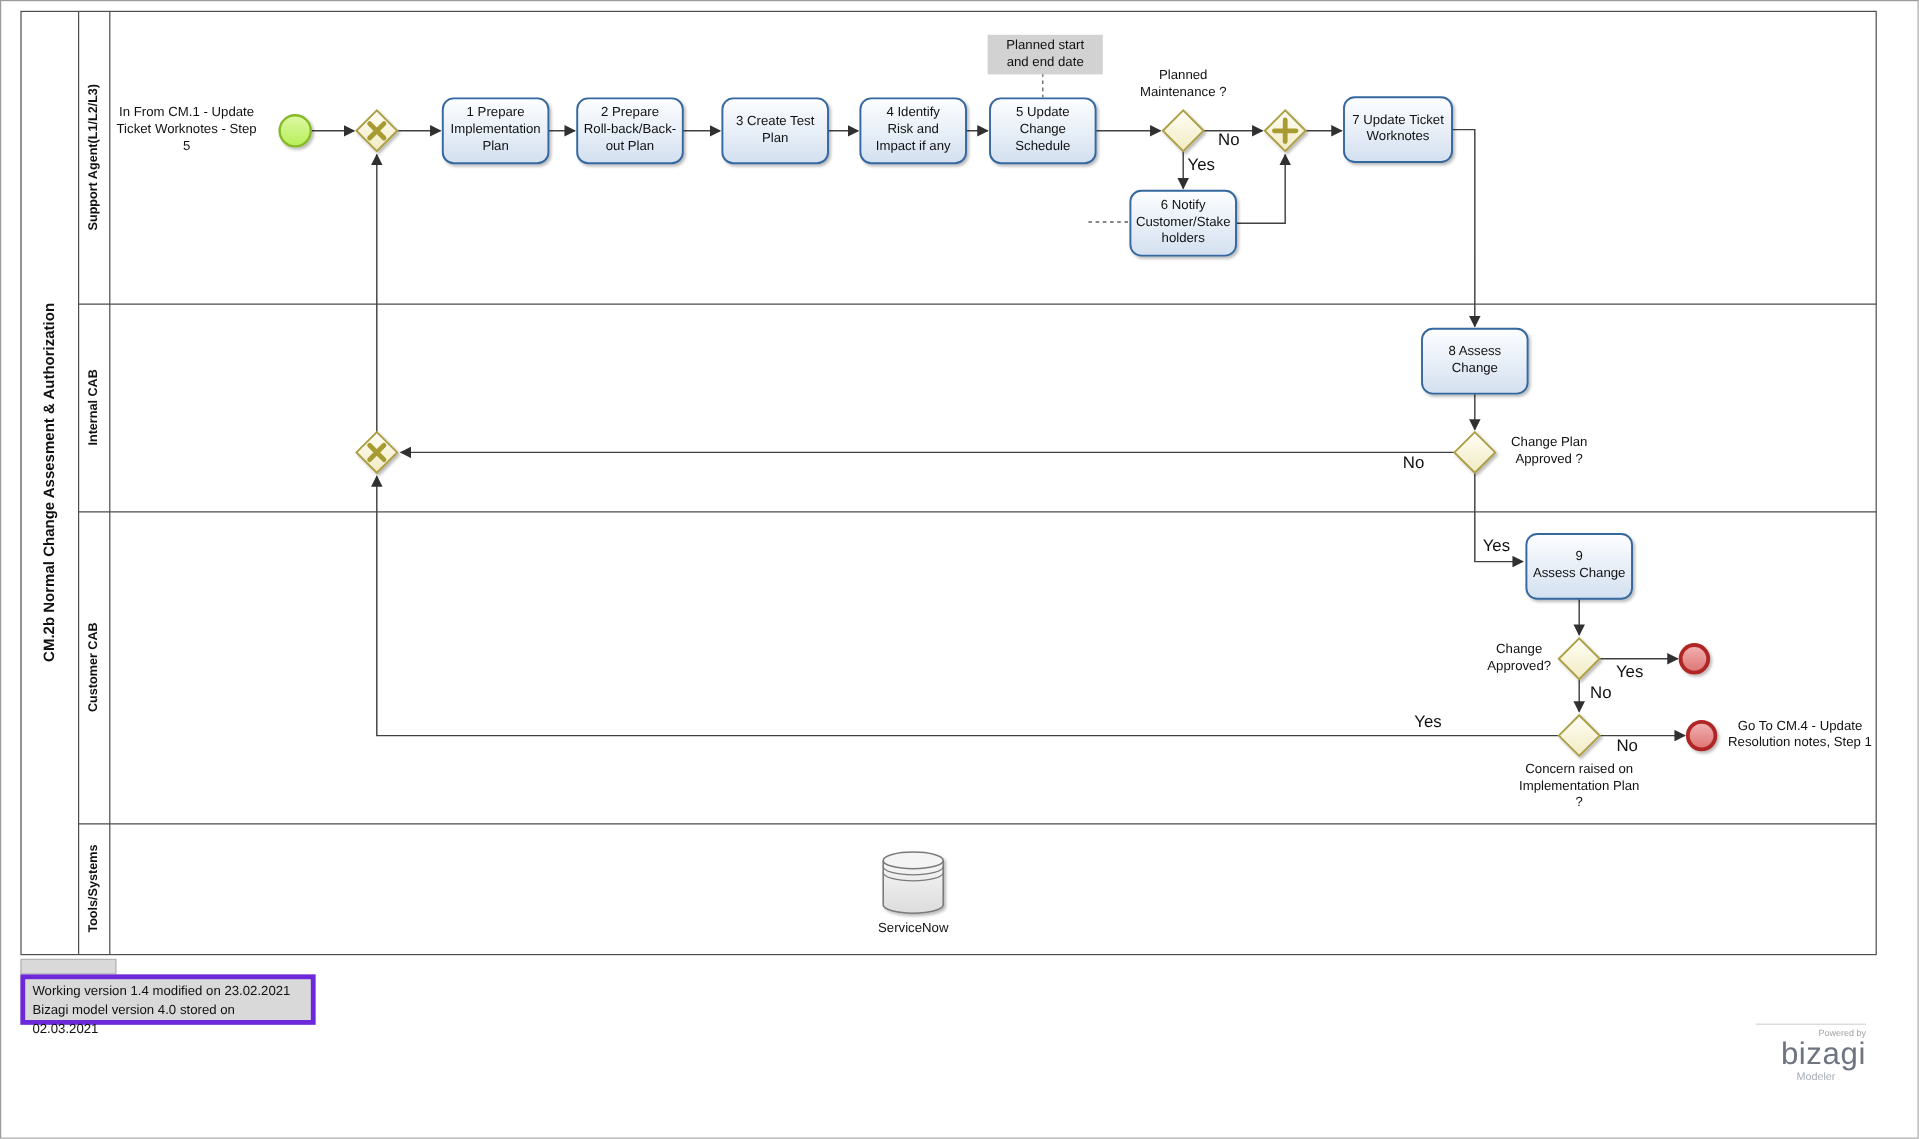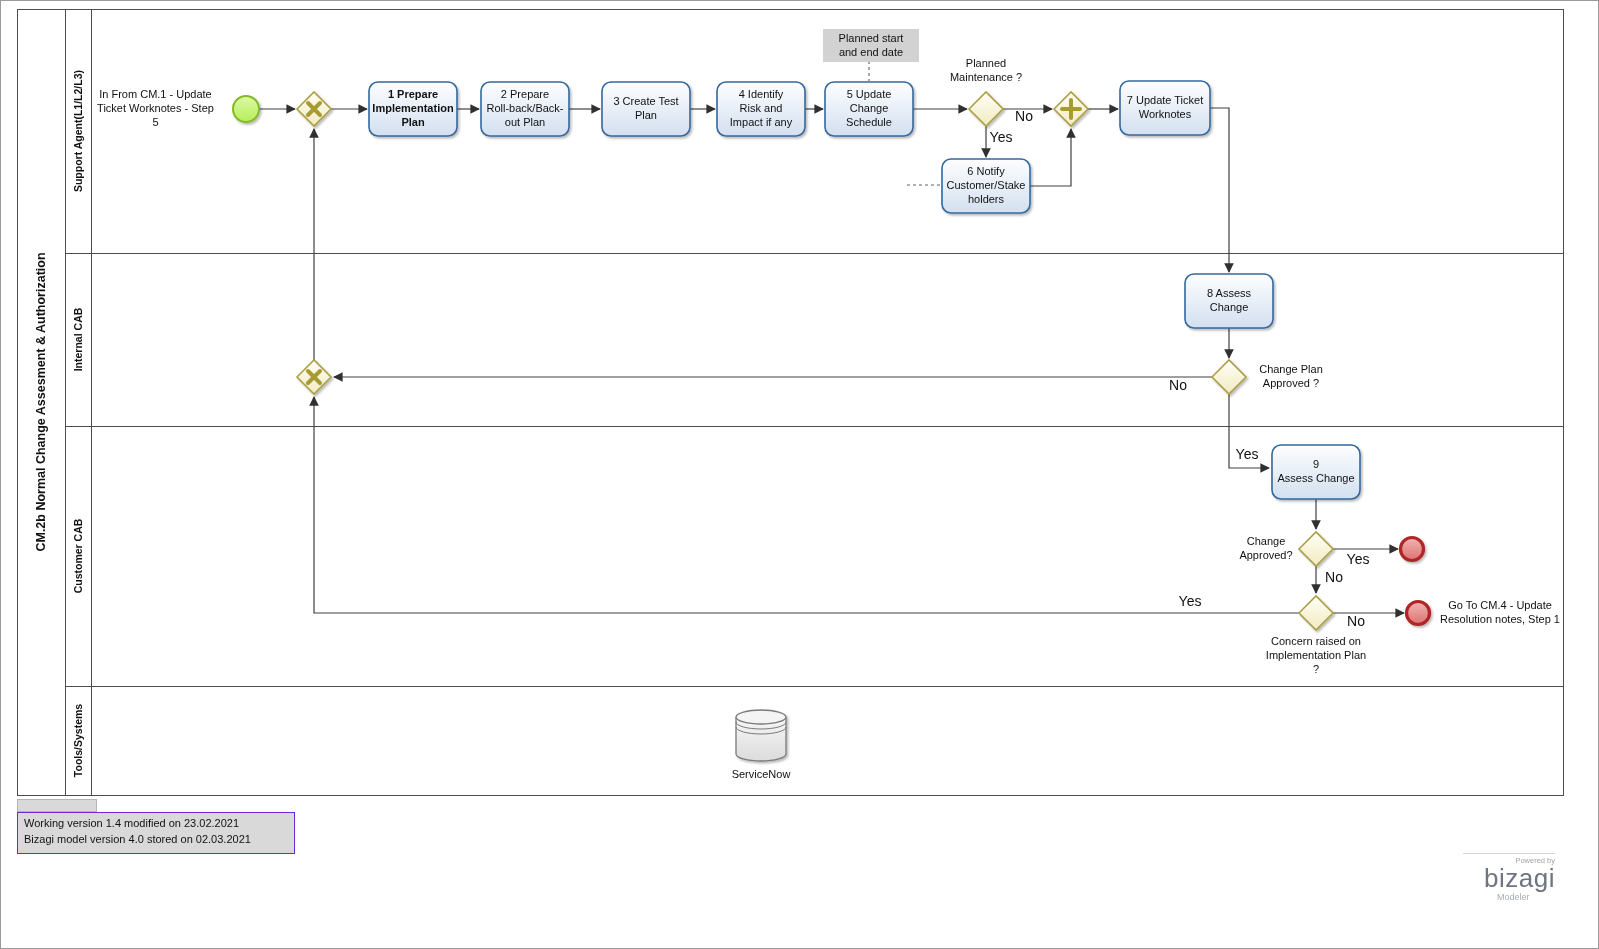--- a/index.html
+++ b/index.html
@@ -11,22 +11,22 @@
            text-align:center; white-space:pre-line; font-size:11px; line-height:1.25; color:#111; }
   .label.small { font-size:14px; }
   .label.left { text-align:left; justify-content:flex-start; align-items:flex-start; }
   .annotation { background:#d2d2d2; }
   .vlabel { position:absolute; display:flex; align-items:center; justify-content:center;
             transform-origin:0 0; font-weight:bold; white-space:nowrap; }
   .pool-title { font-size:12.5px; }
   .lane-title { font-size:10.5px; }
   .version-tab { position:absolute; left:16px; top:798px; width:80px; height:13px;
                  background:#d9d9d9; border:1px solid #b5b5b5; }
-  .version-box { position:absolute; left:16px; top:811px; width:278px; height:42px;
-                 background:#d9d9d9; border:1px solid #6d28d9; font-size:11px;
+  .version-box { position:absolute; left:16px; top:811px; width:246px; height:42px;
+                 background:#d9d9d9; border:4px solid #6d28d9; font-size:11px;
                  line-height:1.45; padding:3px 6px; white-space:pre-line; }
   .logo-block { position:absolute; left:1462px; top:852px; width:92px; }
   .logo-powered { border-top:1px solid #d4d4d4; text-align:right; font-size:7.5px;
                   color:#a2a2a2; padding-top:2px; }
   .logo-word { text-align:right; font-size:26px; color:#6e7480; letter-spacing:0.5px;
                line-height:1.05; font-weight:500; }
   .logo-sub { font-size:9px; color:#a6abb4; padding-left:34px; text-align:left; }
 </style>
 </head>
 <body>
@@ -144,21 +144,21 @@
   </svg>
 
   <div class="vlabel pool-title" style="left:16px;top:8px;width:786px;height:48px;transform:rotate(-90deg) translateX(-786px);">CM.2b Normal Change Assesment &amp; Authorization</div>
   <div class="vlabel lane-title" style="left:64px;top:8px;width:244px;height:26px;transform:rotate(-90deg) translateX(-244px);">Support Agent(L1/L2/L3)</div>
   <div class="vlabel lane-title" style="left:64px;top:252px;width:173px;height:26px;transform:rotate(-90deg) translateX(-173px);">Internal CAB</div>
   <div class="vlabel lane-title" style="left:64px;top:425px;width:260px;height:26px;transform:rotate(-90deg) translateX(-260px);">Customer CAB</div>
   <div class="vlabel lane-title" style="left:64px;top:685px;width:109px;height:26px;transform:rotate(-90deg) translateX(-109px);">Tools/Systems</div>
 
   <div class="label" style="left:92px;top:92px;width:125px;height:32px;">In From CM.1 - Update
 Ticket Worknotes - Step 5</div>
-  <div class="label" style="left:368px;top:81px;width:88px;height:54px;font-weight:bold;">1 Prepare
+  <div class="label" style="left:368px;top:81px;width:88px;height:54px;">1 Prepare
 Implementation
 Plan</div>
   <div class="label" style="left:480px;top:81px;width:88px;height:54px;">2 Prepare
 Roll-back/Back-
 out Plan</div>
   <div class="label" style="left:601px;top:81px;width:88px;height:54px;">3 Create Test
 Plan</div>
   <div class="label" style="left:716px;top:81px;width:88px;height:54px;">4 Identify
 Risk and
 Impact if any</div>

